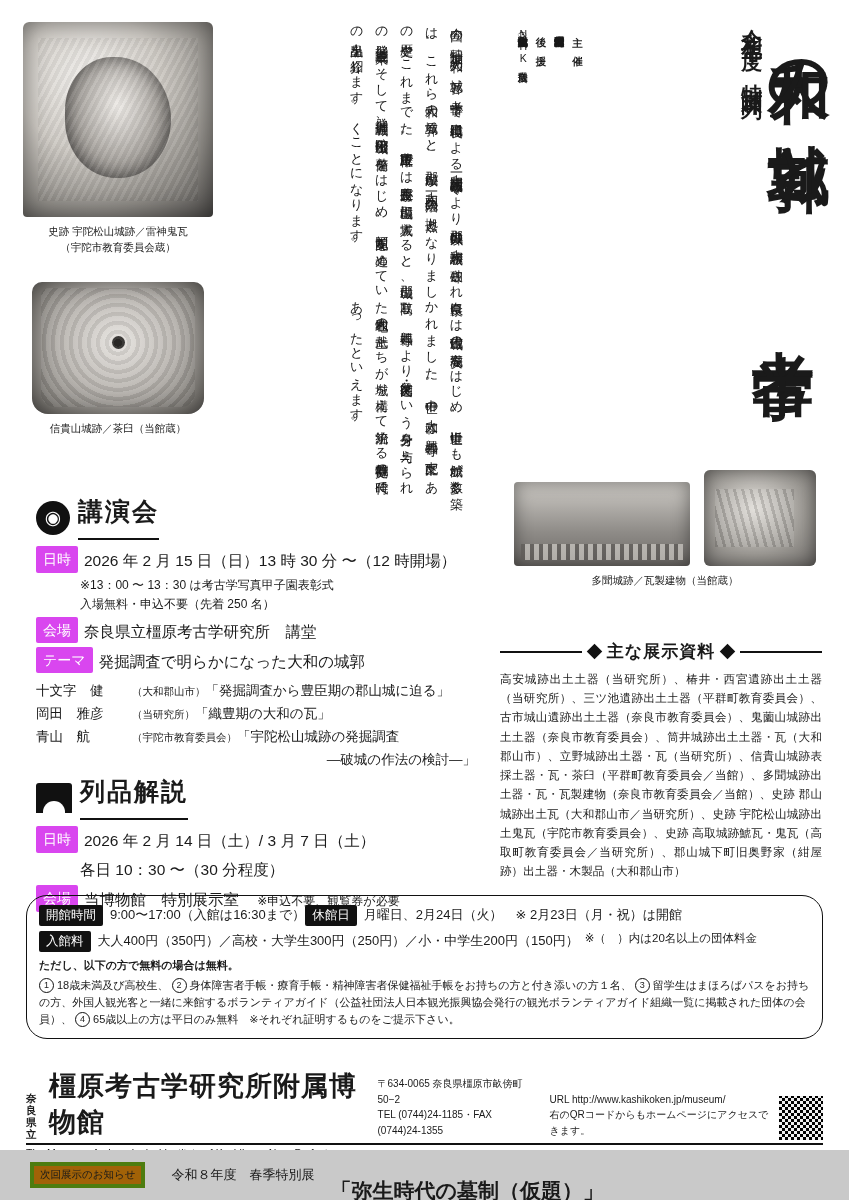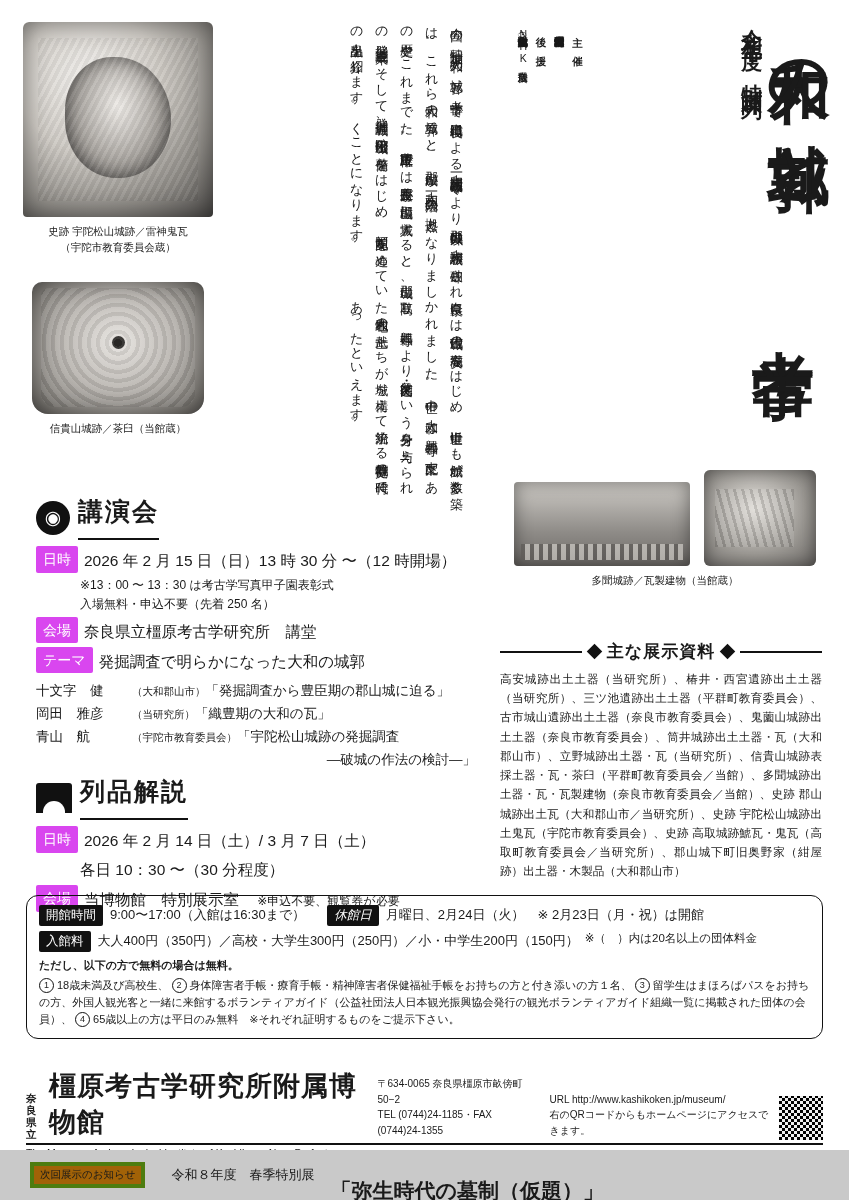--- a/index.html
+++ b/index.html
@@ -155,21 +155,21 @@
   .ex-head .ttl{font-family:"DejaVu Serif","Liberation Serif",serif;font-size:17px;font-weight:700;letter-spacing:1px;}
   .ex-head .bar{flex:1;height:2px;background:#111;}
   .ex-body{font-size:11.6px;line-height:1.66;text-align:justify;}
 
   
   .retsuhin{position:absolute;left:36px;top:775px;width:450px;}
 
   
   .infobox{
     position:absolute;left:26px;top:895px;width:797px;
-    border:1.5px solid #111;border-radius:12px;padding:9px 12px 10px 12px;
+    border:1.5px solid #111;border-radius:21px;padding:9px 12px 10px 12px;
     box-sizing:border-box;
   }
   .ib-row{display:flex;align-items:flex-start;margin-bottom:5px;}
   .ib-tag{
     background:#111;color:#fff;font-size:12.5px;padding:2px 7px;border-radius:2px;margin-right:7px;white-space:nowrap;
   }
   .ib-txt{font-size:13px;line-height:1.5;}
   .ib-note{font-size:11.5px;}
   .ib-small{font-size:11px;line-height:1.55;margin-top:3px;}
   .num{
@@ -312,21 +312,21 @@
     <div class="row-line">
       <span class="tag">会場</span><span>当博物館　特別展示室</span>
       <span class="small" style="margin-left:14px;">※申込不要、観覧券が必要</span>
     </div>
   </div>
 
   <div class="infobox">
     <div class="ib-row">
       <span class="ib-tag">開館時間</span>
       <span class="ib-txt">9:00〜17:00（入館は16:30まで）</span>
-      <span class="ib-tag" style="margin-left:22px;font-style:italic;">休館日</span>
+      <span class="ib-tag" style="">休館日</span>
       <span class="ib-txt">月曜日、2月24日（火）　※ 2月23日（月・祝）は開館</span>
     </div>
     <div class="ib-row">
       <span class="ib-tag">入館料</span>
       <span class="ib-txt">大人400円（350円）／高校・大学生300円（250円）／小・中学生200円（150円）</span>
       <span class="ib-note" style="margin-left:6px;">※（　）内は20名以上の団体料金</span>
     </div>
     <div class="ib-small bold">ただし、以下の方で無料の場合は無料。</div>
     <div class="ib-small">
       <span class="num">1</span><span>18歳未満及び高校生、</span>

